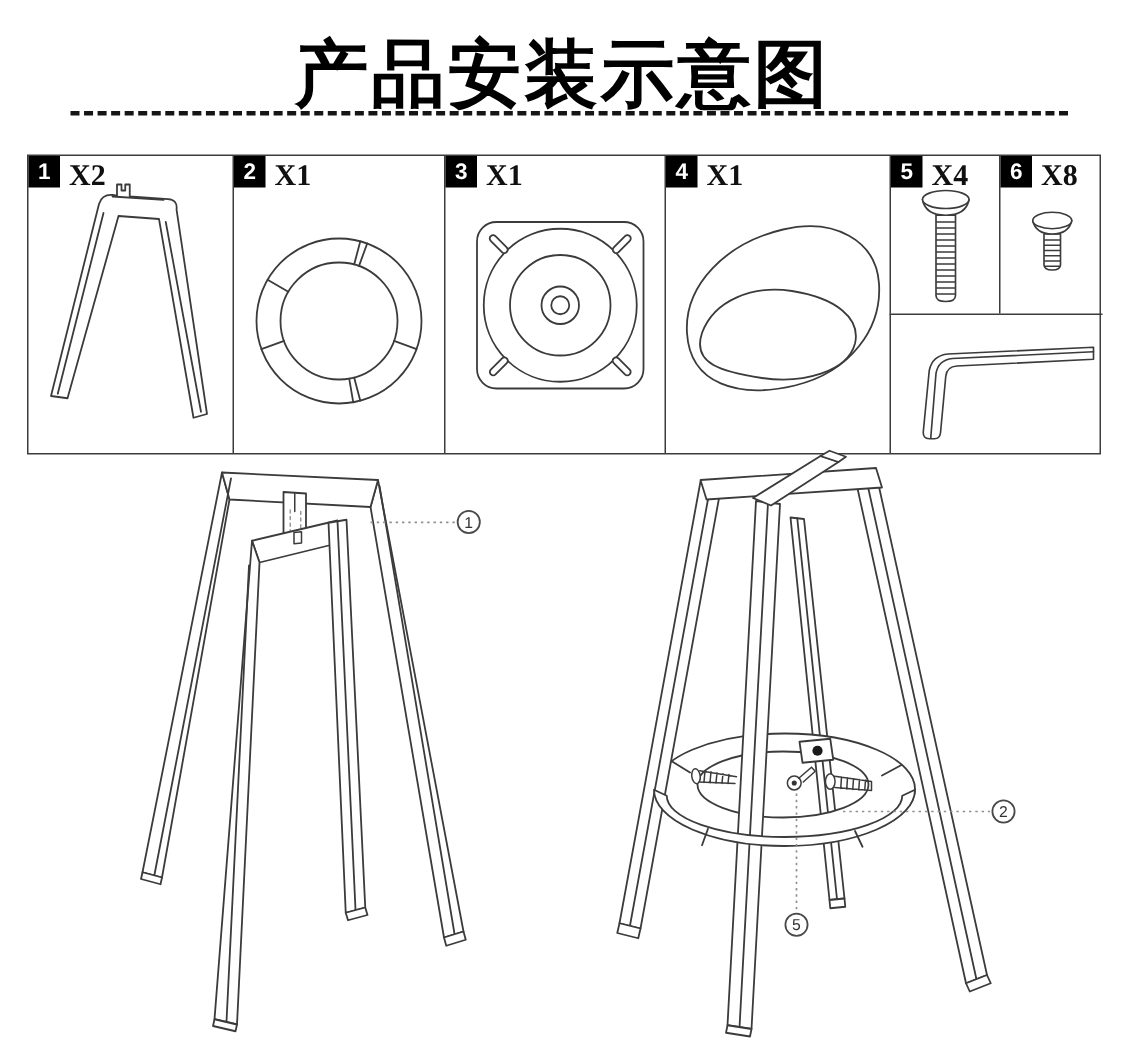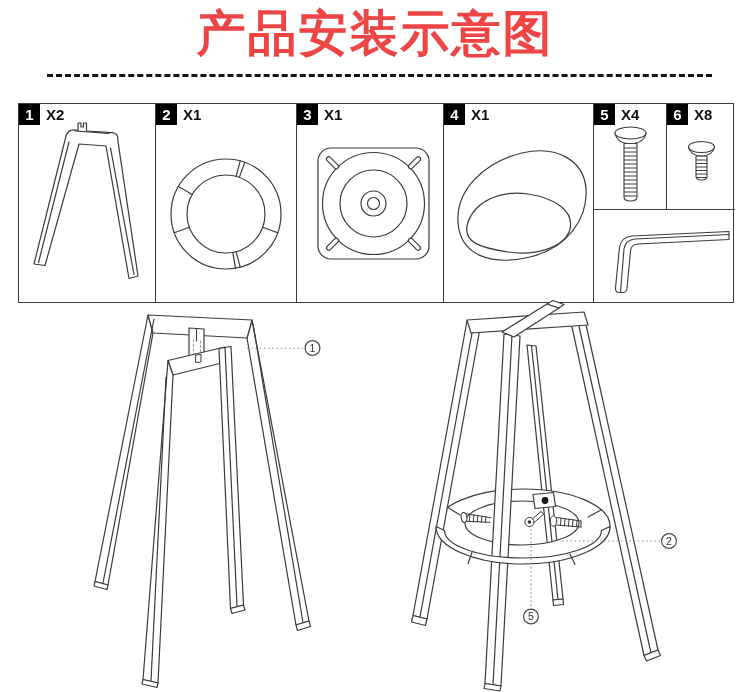--- a/index.html
+++ b/index.html
@@ -1,31 +1,31 @@
 <!DOCTYPE html>
 <html><head>
 <meta charset="utf-8">
 <style>
   html,body{margin:0;padding:0;background:#fff;}
   .page{position:relative;width:750px;height:692px;background:#ffffff;overflow:hidden;
         font-family:"Liberation Sans","DejaVu Sans",sans-serif;}
-  .title{position:absolute;top:4px;left:0;width:750px;text-align:center;
+  .title{position:absolute;top:20px;left:0;width:750px;text-align:center;
          font-family:"Liberation Serif","DejaVu Serif",serif;
-         font-size:49px;font-weight:bold;color:#ef4444;letter-spacing:2px;line-height:60px;}
+         font-size:49px;font-weight:bold;color:#000000;letter-spacing:2px;line-height:60px;}
   .dash-line{position:absolute;top:74px;left:47px;width:665px;height:0;
              border-top:3px dashed #151515;}
   .parts-row{position:absolute;left:18px;top:103px;width:716px;height:200px;
              border:1px solid #3c3c3c;box-sizing:border-box;}
   .part-box{position:absolute;box-sizing:border-box;}
   .bl{border-left:1px solid #3c3c3c;}
   .bt{border-top:1px solid #3c3c3c;}
   .badge{position:absolute;left:0;top:0;width:21px;height:21px;background:#000;
          color:#fff;font-size:15px;font-weight:bold;display:flex;
          align-items:center;justify-content:center;}
-  .qty{position:absolute;left:27px;top:2px;font-size:15px;font-weight:bold;color:#101010;}
+  .qty{position:absolute;left:27px;top:2px;font-size:20px;font-weight:bold;color:#101010;font-family:Liberation Serif, serif;}
   .part-svg{position:absolute;left:0;top:0;}
   .main-illus{position:absolute;left:0;top:288px;}
   svg{display:block;}
 </style>
 </head>
 <body>
 
 <div class="page">
 
   <div class="title">产品安装示意图</div>

